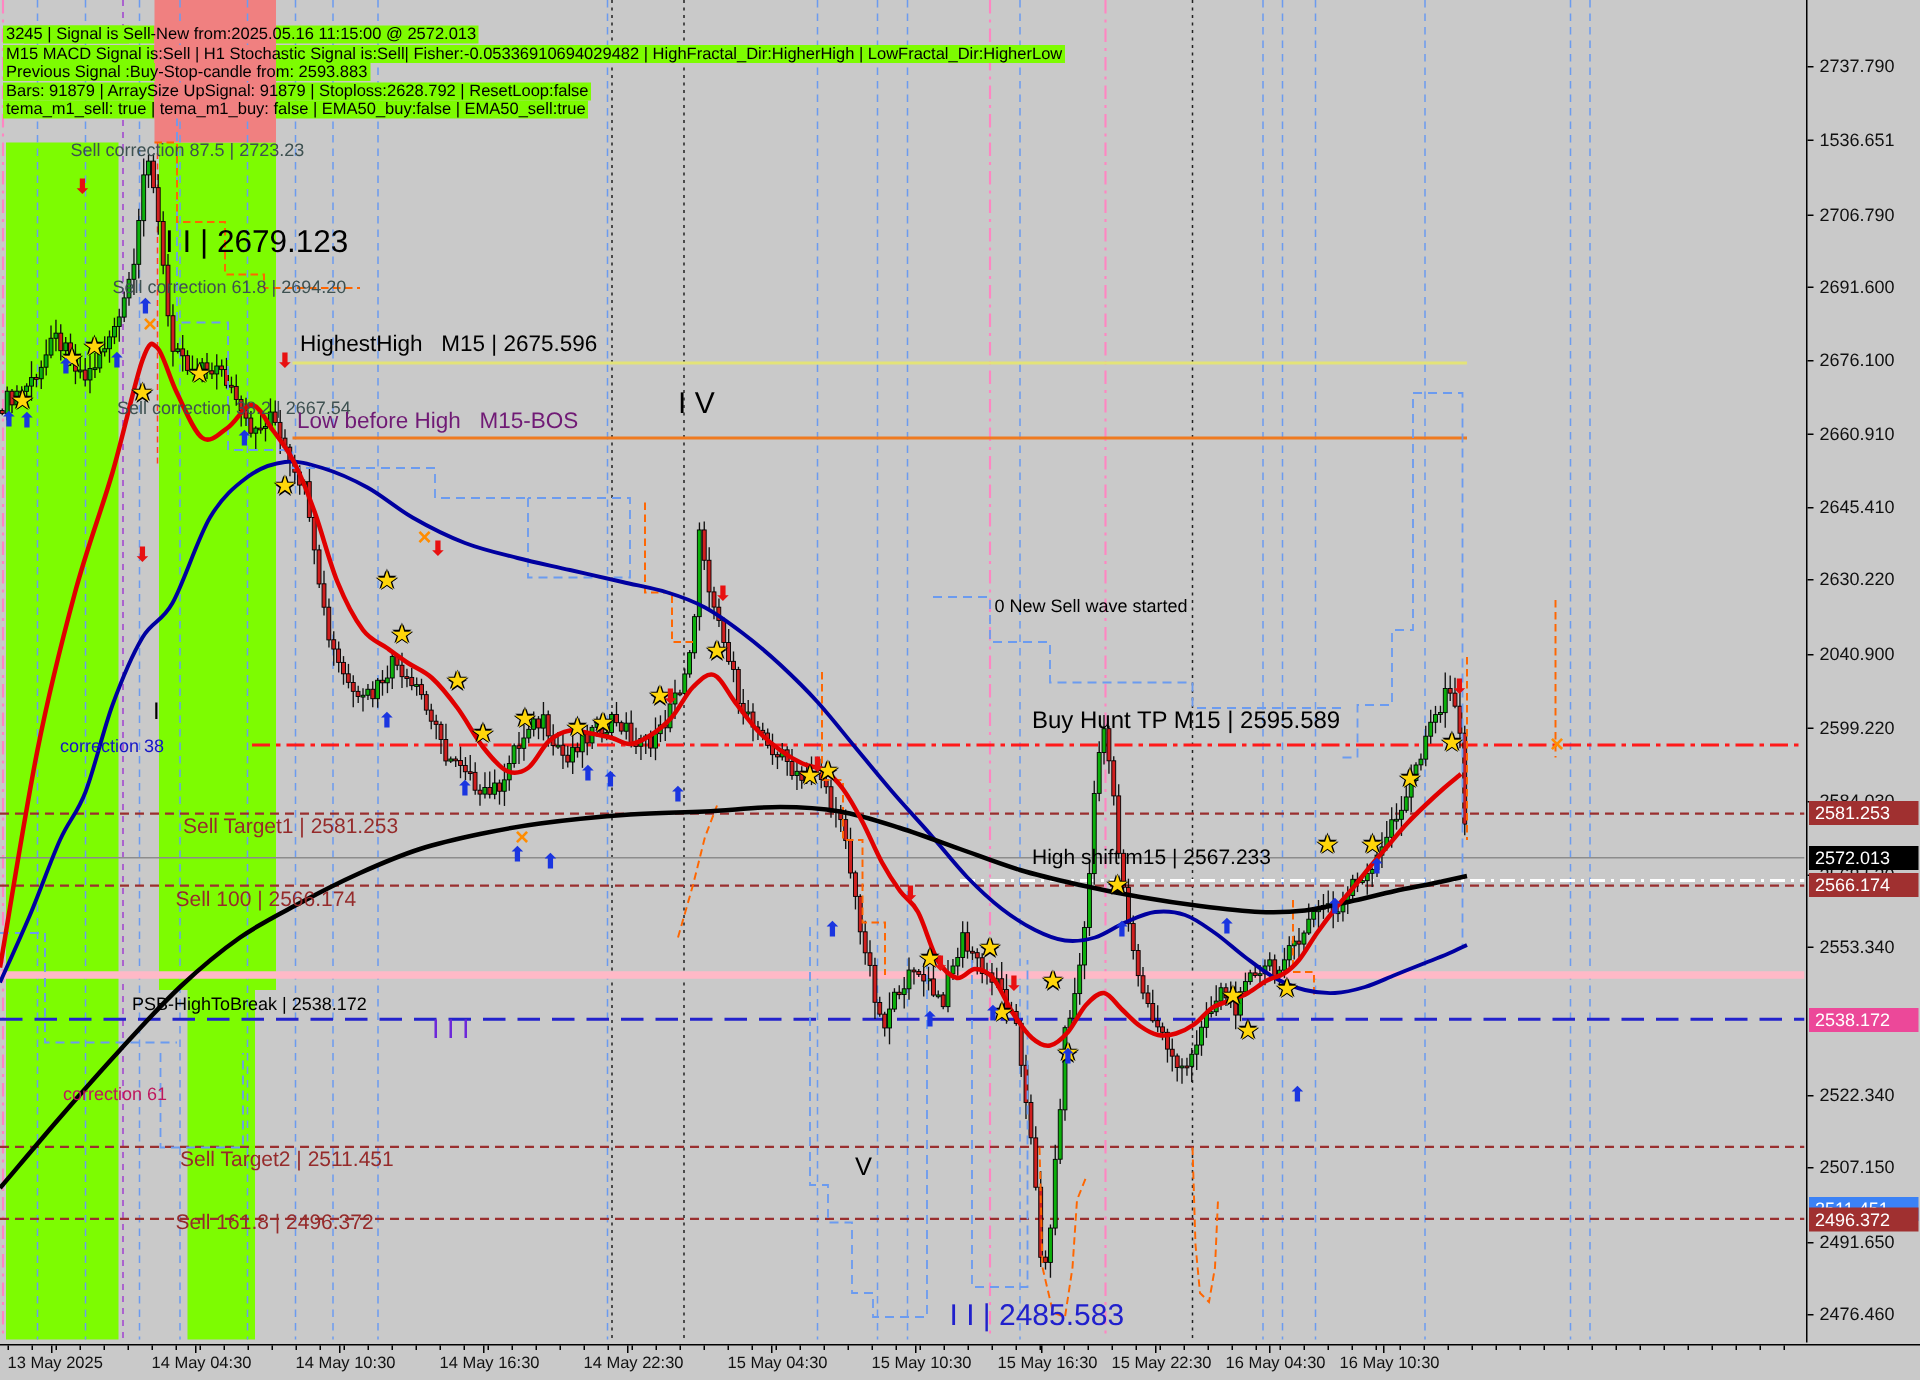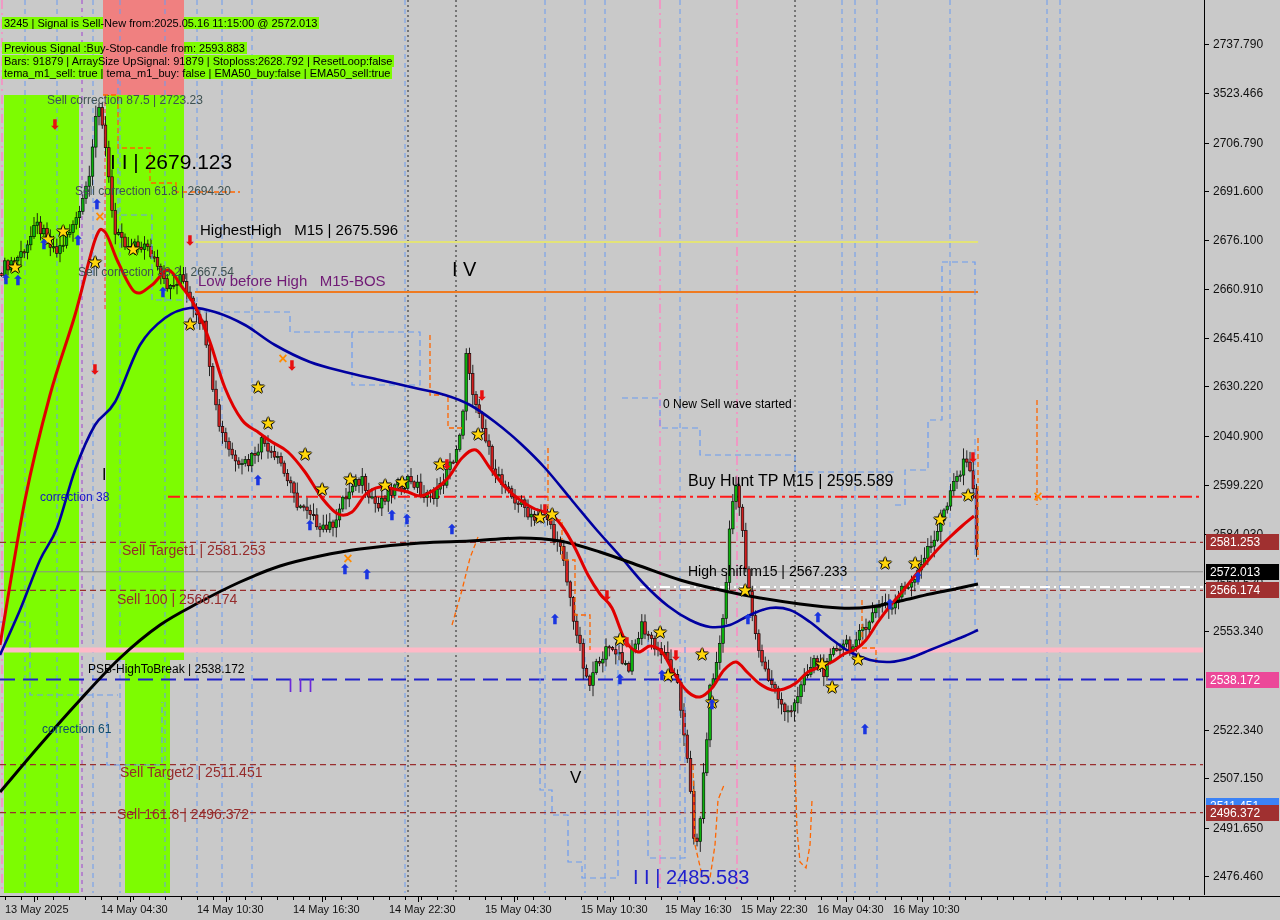--- a/index.html
+++ b/index.html
@@ -694,20 +694,21 @@
       <polyline points="1037,400 1037,505" fill="none" stroke="#ff6600" stroke-width="1.3" stroke-dasharray="5,3"></polyline>
       <path d="M0,655C3.3,647.5,13.3,625.8,20,610C26.7,594.2,33.8,573.7,40,560C46.2,546.3,51.2,543.0,57,528C62.8,513.0,68.7,487.2,75,470C81.3,452.8,88.3,436.3,95,425C101.7,413.7,107.5,415.3,115,402C122.5,388.7,131.7,359.0,140,345C148.3,331.0,156.7,324.2,165,318C173.3,311.8,181.7,309.0,190,308C198.3,307.0,205.8,309.2,215,312C224.2,314.8,235.0,319.5,245,325C255.0,330.5,264.2,338.8,275,345C285.8,351.2,298.3,357.5,310,362C321.7,366.5,333.3,369.0,345,372C356.7,375.0,368.3,377.3,380,380C391.7,382.7,404.2,385.5,415,388C425.8,390.5,435.8,392.2,445,395C454.2,397.8,461.7,400.5,470,405C478.3,409.5,486.7,415.7,495,422C503.3,428.3,511.7,435.3,520,443C528.3,450.7,536.7,458.8,545,468C553.3,477.2,561.7,488.0,570,498C578.3,508.0,586.7,518.3,595,528C603.3,537.7,611.7,546.5,620,556C628.3,565.5,637.0,576.7,645,585C653.0,593.3,660.5,600.2,668,606C675.5,611.8,683.0,616.5,690,620C697.0,623.5,703.3,626.2,710,627C716.7,627.8,723.3,627.0,730,625C736.7,623.0,743.3,617.8,750,615C756.7,612.2,763.3,608.8,770,608C776.7,607.2,783.3,607.7,790,610C796.7,612.3,803.3,617.3,810,622C816.7,626.7,823.3,633.0,830,638C836.7,643.0,843.3,648.3,850,652C856.7,655.7,863.3,658.3,870,660C876.7,661.7,883.3,662.3,890,662C896.7,661.7,903.3,660.0,910,658C916.7,656.0,923.3,652.7,930,650C936.7,647.3,944.2,644.3,950,642C955.8,639.7,960.3,638.0,965,636C969.7,634.0,975.8,631.0,978,630" fill="none" stroke="#0000a0" stroke-width="2.6"></path>
       <path d="M0,792C6.7,784.2,26.7,760.3,40,745C53.3,729.7,66.7,714.5,80,700C93.3,685.5,106.7,670.5,120,658C133.3,645.5,146.7,634.3,160,625C173.3,615.7,186.7,609.2,200,602C213.3,594.8,226.7,588.0,240,582C253.3,576.0,266.7,570.3,280,566C293.3,561.7,306.7,558.8,320,556C333.3,553.2,343.3,551.2,360,549C376.7,546.8,401.7,544.3,420,543C438.3,541.7,453.3,541.8,470,541C486.7,540.2,505.0,538.0,520,538C535.0,538.0,546.7,538.7,560,541C573.3,543.3,586.7,547.8,600,552C613.3,556.2,626.7,561.3,640,566C653.3,570.7,666.7,576.0,680,580C693.3,584.0,706.7,587.0,720,590C733.3,593.0,746.7,595.7,760,598C773.3,600.3,786.7,602.3,800,604C813.3,605.7,828.3,607.5,840,608C851.7,608.5,860.0,608.2,870,607C880.0,605.8,890.0,603.2,900,601C910.0,598.8,920.8,596.0,930,594C939.2,592.0,947.0,590.7,955,589C963.0,587.3,974.2,584.8,978,584" fill="none" stroke="#000000" stroke-width="3"></path>
       <path d="M0,645C4.2,620.8,16.7,541.7,25,500C33.3,458.3,41.7,425.8,50,395C58.3,364.2,67.5,340.8,75,315C82.5,289.2,90.0,253.8,95,240C100.0,226.2,101.2,228.3,105,232C108.8,235.7,113.0,252.0,118,262C123.0,272.0,129.3,288.2,135,292C140.7,295.8,146.5,288.7,152,285C157.5,281.3,163.0,269.7,168,270C173.0,270.3,177.3,280.7,182,287C186.7,293.3,191.3,298.8,196,308C200.7,317.2,205.2,328.7,210,342C214.8,355.3,219.7,375.0,225,388C230.3,401.0,236.5,412.7,242,420C247.5,427.3,253.0,428.3,258,432C263.0,435.7,267.0,438.7,272,442C277.0,445.3,282.5,447.0,288,452C293.5,457.0,299.3,464.3,305,472C310.7,479.7,316.5,491.0,322,498C327.5,505.0,333.0,511.7,338,514C343.0,516.3,347.3,515.3,352,512C356.7,508.7,361.3,498.2,366,494C370.7,489.8,375.3,487.8,380,487C384.7,486.2,389.3,488.2,394,489C398.7,489.8,403.7,490.8,408,492C412.3,493.2,415.7,496.3,420,496C424.3,495.7,429.3,493.0,434,490C438.7,487.0,443.3,483.3,448,478C452.7,472.7,457.3,462.7,462,458C466.7,453.3,471.3,448.3,476,450C480.7,451.7,485.2,461.8,490,468C494.8,474.2,500.0,481.7,505,487C510.0,492.3,515.0,496.3,520,500C525.0,503.7,530.0,506.7,535,509C540.0,511.3,545.5,511.2,550,514C554.5,516.8,557.8,520.3,562,526C566.2,531.7,570.7,539.8,575,548C579.3,556.2,583.8,567.3,588,575C592.2,582.7,596.0,588.5,600,594C604.0,599.5,607.8,600.3,612,608C616.2,615.7,620.7,632.7,625,640C629.3,647.3,633.8,651.0,638,652C642.2,653.0,646.0,646.0,650,646C654.0,646.0,657.8,647.2,662,652C666.2,656.8,670.7,668.3,675,675C679.3,681.7,683.8,688.3,688,692C692.2,695.7,696.0,697.7,700,697C704.0,696.3,708.0,692.5,712,688C716.0,683.5,720.0,674.3,724,670C728.0,665.7,732.0,661.5,736,662C740.0,662.5,744.0,669.3,748,673C752.0,676.7,756.0,681.2,760,684C764.0,686.8,768.0,689.2,772,690C776.0,690.8,780.0,690.2,784,689C788.0,687.8,792.0,685.8,796,683C800.0,680.2,804.0,674.7,808,672C812.0,669.3,816.0,668.7,820,667C824.0,665.3,828.0,664.2,832,662C836.0,659.8,840.0,656.2,844,654C848.0,651.8,852.3,651.3,856,649C859.7,646.7,862.3,644.5,866,640C869.7,635.5,874.0,627.7,878,622C882.0,616.3,886.0,611.0,890,606C894.0,601.0,898.0,596.8,902,592C906.0,587.2,910.0,581.8,914,577C918.0,572.2,922.0,567.7,926,563C930.0,558.3,934.0,553.3,938,549C942.0,544.7,946.0,540.8,950,537C954.0,533.2,958.0,529.5,962,526C966.0,522.5,972.0,517.7,974,516" fill="none" stroke="#e00000" stroke-width="3"></path>
     </svg>
 
   <div class="hdr" style="top:5px">
     <span class="hdr-green">ETHUSD,M15</span><span>  <span>2596.786 2597.361 2569.207 2572.013</span></span>
   </div>
   <div class="hdr hdr-band" style="top:17px">3245 | Signal is Sell-New from:2025.05.16 11:15:00 @ 2572.013</div>
+  <div class="hdr hdr-band" style="top:29.5px">M15 MACD Signal is:Sell | H1 Stochastic Signal is:Sell| Fisher:-0.05336910694029482 | HighFractal_Dir:HigherHigh | LowFractal_Dir:HigherLow</div>
   <div class="hdr hdr-band" style="top:42px">Previous Signal :Buy-Stop-candle from: 2593.883</div>
   <div class="hdr hdr-band" style="top:54.5px">Bars: 91879 | ArraySize UpSignal: 91879 | Stoploss:2628.792 | ResetLoop:false</div>
   <div class="hdr hdr-band" style="top:67px">tema_m1_sell: true | tema_m1_buy: false | EMA50_buy:false | EMA50_sell:true</div>
 
   <div id="annos">
       <div class="anno" style="left: 47px; top: 93px; color: rgb(62, 81, 81); font-size: 12px;">Sell correction 87.5 | 2723.23</div>
       <div class="anno" style="left: 110px; top: 150px; color: rgb(0, 0, 0); font-size: 21px;">I I | 2679.123</div>
       <div class="anno" style="left: 75px; top: 184px; color: rgb(62, 81, 81); font-size: 12px;">Sell correction 61.8 | 2694.20</div>
       <div class="anno" style="left: 200px; top: 221px; color: rgb(0, 0, 0); font-size: 15px;">HighestHigh   M15 | 2675.596</div>
       <div class="anno" style="left: 78px; top: 265px; color: rgb(62, 81, 81); font-size: 12px;">Sell correction 38.2 | 2667.54</div>
@@ -715,21 +716,21 @@
       <div class="anno" style="left: 452px; top: 258px; color: rgb(0, 0, 0); font-size: 20px;">I V</div>
       <div class="anno" style="left: 663px; top: 397px; color: rgb(0, 0, 0); font-size: 12px;">0 New Sell wave started</div>
       <div class="anno" style="left: 102px; top: 466px; color: rgb(0, 0, 0); font-size: 16px;">I</div>
       <div class="anno" style="left: 40px; top: 490px; color: rgb(20, 20, 200); font-size: 12px;">correction 38</div>
       <div class="anno" style="left: 688px; top: 472px; color: rgb(0, 0, 0); font-size: 16px;">Buy Hunt TP M15 | 2595.589</div>
       <div class="anno" style="left: 122px; top: 542px; color: rgb(149, 43, 43); font-size: 14px;">Sell Target1 | 2581.253</div>
       <div class="anno" style="left: 688px; top: 563px; color: rgb(0, 0, 0); font-size: 14px;">High shift m15 | 2567.233</div>
       <div class="anno" style="left: 117px; top: 591px; color: rgb(149, 43, 43); font-size: 14px;">Sell 100 | 2566.174</div>
       <div class="anno" style="left: 88px; top: 662px; color: rgb(0, 0, 0); font-size: 12px;">PSB-HighToBreak | 2538.172</div>
       <div class="anno" style="left: 288px; top: 676px; color: #6d28d9; font-size: 18px;">I I I</div>
-      <div class="anno" style="left: 42px; top: 722px; color: #0c4a6e; font-size: 12px;">correction 61</div>
+      <div class="anno" style="left: 42px; top: 722px; color: #be185d; font-size: 12px;">correction 61</div>
       <div class="anno" style="left: 120px; top: 764px; color: rgb(149, 43, 43); font-size: 14px;">Sell Target2 | 2511.451</div>
       <div class="anno" style="left: 117px; top: 806px; color: rgb(149, 43, 43); font-size: 14px;">Sell 161.8 | 2496.372</div>
       <div class="anno" style="left: 570px; top: 768px; color: rgb(0, 0, 0); font-size: 17px;">V</div>
       <div class="anno" style="left: 633px; top: 866px; color: rgb(32, 32, 204); font-size: 20px;">I I | 2485.583</div>
     </div>
   <div id="markers">
       <div class="mark star" style="left: 15px; top: 268px;">★</div>
       <div class="mark star" style="left: 48px; top: 240px;">★</div>
       <div class="mark star" style="left: 63px; top: 232px;">★</div>
       <div class="mark star" style="left: 95px; top: 263px;">★</div>
@@ -794,21 +795,21 @@
       <div class="mark dnarr" style="left: 973px; top: 458px;">⬇</div>
       <div class="mark xmark" style="left: 100px; top: 218px;">×</div>
       <div class="mark xmark" style="left: 283px; top: 360px;">×</div>
       <div class="mark xmark" style="left: 348px; top: 560px;">×</div>
       <div class="mark xmark" style="left: 1038px; top: 498px;">×</div>
     </div>
 
   <div class="paxis" id="paxis">
       <div class="ptick" style="top: 37px;">2737.790</div>
       <div class="ptickmark" style="top: 44px;"></div>
-      <div class="ptick" style="top: 86.3474px;">3523.466</div>
+      <div class="ptick" style="top: 86.3474px;">1536.651</div>
       <div class="ptickmark" style="top: 93.3474px;"></div>
       <div class="ptick" style="top: 135.695px;">2706.790</div>
       <div class="ptickmark" style="top: 142.695px;"></div>
       <div class="ptick" style="top: 184.055px;">2691.600</div>
       <div class="ptickmark" style="top: 191.055px;"></div>
       <div class="ptick" style="top: 233.402px;">2676.100</div>
       <div class="ptickmark" style="top: 240.402px;"></div>
       <div class="ptick" style="top: 281.763px;">2660.910</div>
       <div class="ptickmark" style="top: 288.763px;"></div>
       <div class="ptick" style="top: 331.11px;">2645.410</div>

